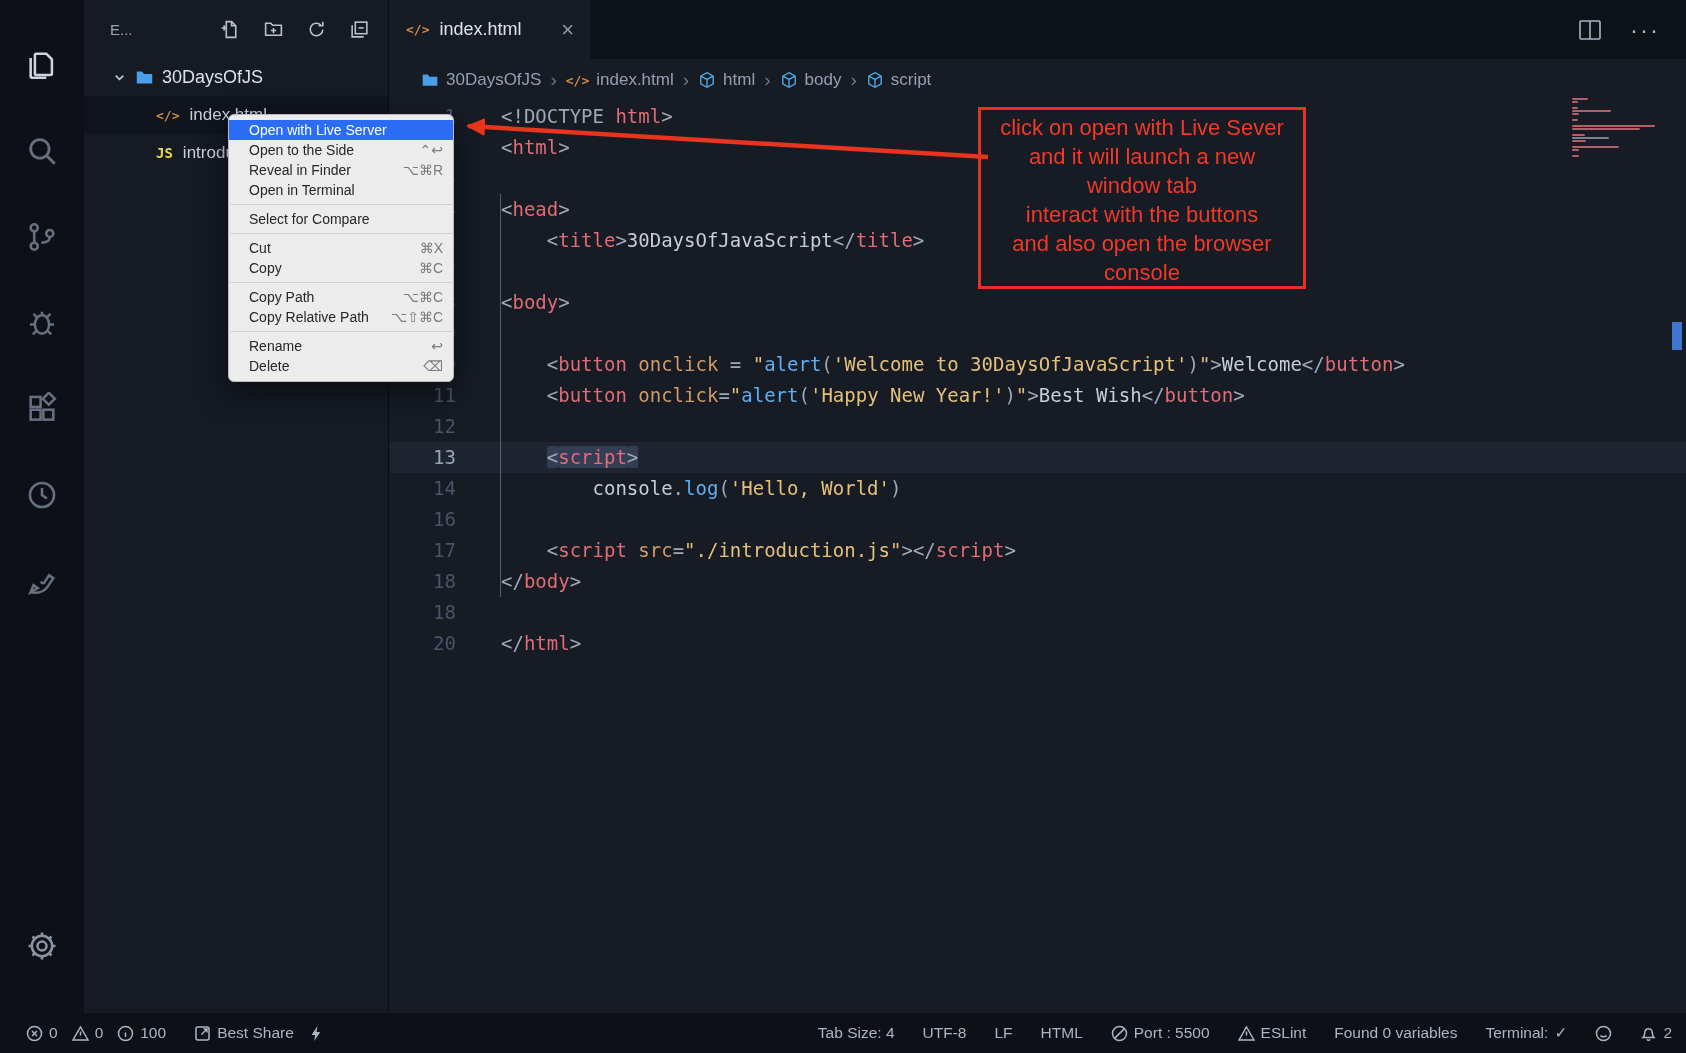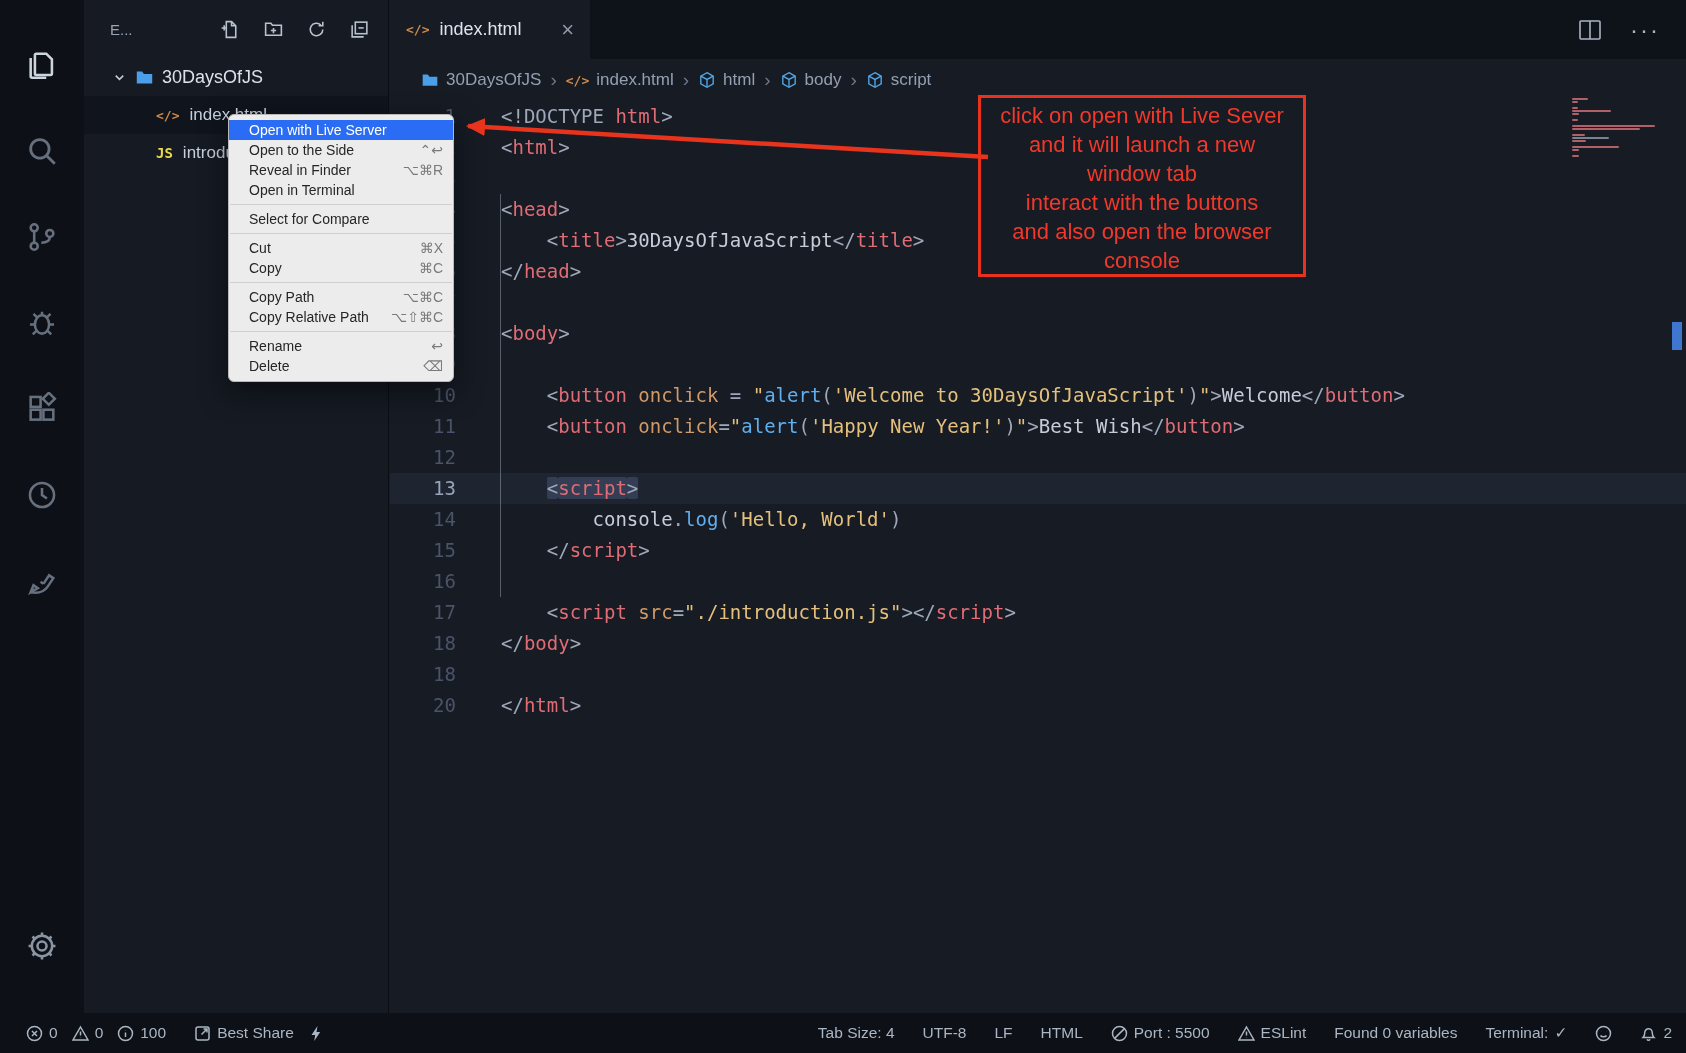--- a/index.html
+++ b/index.html
@@ -65,21 +65,21 @@
     background:#ececec; border:1px solid #b9b9b9; border-radius:6px; padding:5px 0;
     box-shadow:0 10px 28px rgba(0,0,0,.5); font-size:14px; color:#262626; }
   .menu-item { height:20px; display:flex; align-items:center; padding:0 10px 0 20px; cursor:pointer; }
   .menu-item.selected { background:#2a6df4; color:#ffffff; }
   .mi-label { flex:1; white-space:nowrap; }
   .mi-key { color:#7a7a7a; white-space:nowrap; }
   .menu-item.selected .mi-key { color:#dfe8ff; }
   .menu-sep { height:1px; background:#cfcfcf; margin:4px 1px; }
 
   
-  .annotation-box { position:absolute; left:978px; top:95px; width:328px; height:182px; z-index:30;
+  .annotation-box { position:absolute; left:978px; top:107px; width:328px; height:182px; z-index:30;
     border:3px solid #e8321f; color:#f0392b; font-size:22px; line-height:29px; text-align:center;
     white-space:pre-line; padding-top:3px; }
   .arrow-svg { position:absolute; left:0; top:0; z-index:50; pointer-events:none; }
 
   
   .sb-left { display:flex; align-items:center; gap:14px; padding-left:26px; }
   .sb-right { position:absolute; right:14px; display:flex; align-items:center; gap:28px; }
   .sb-item { display:flex; align-items:center; gap:6px; cursor:pointer; white-space:nowrap; }
   .sb-item svg { width:17px; height:17px; }
   .sb-check { color:#aab6c3; }
@@ -273,30 +273,28 @@
     </span>
   </div>
 
   <div class="code-area">
     <div>
         <div class="code-line"><span class="line-num">1</span><span class="line-code"><span style="color: rgb(159, 168, 184);">&lt;!DOCTYPE </span><span style="color: rgb(224, 108, 117);">html</span><span style="color: rgb(159, 168, 184);">&gt;</span></span></div>
         <div class="code-line"><span class="line-num">2</span><span class="line-code"><span style="color: rgb(159, 168, 184);">&lt;</span><span style="color: rgb(224, 108, 117);">html</span><span style="color: rgb(159, 168, 184);">&gt;</span></span></div>
         <div class="code-line"><span class="line-num">3</span><span class="line-code"></span></div>
         <div class="code-line"><span class="line-num">4</span><span class="line-code"><span style="color: rgb(159, 168, 184);">&lt;</span><span style="color: rgb(224, 108, 117);">head</span><span style="color: rgb(159, 168, 184);">&gt;</span></span></div>
         <div class="code-line"><span class="line-num">5</span><span class="line-code"><span style="color: rgb(159, 168, 184);">    &lt;</span><span style="color: rgb(224, 108, 117);">title</span><span style="color: rgb(159, 168, 184);">&gt;</span><span style="color: rgb(199, 205, 216);">30DaysOfJavaScript</span><span style="color: rgb(159, 168, 184);">&lt;/</span><span style="color: rgb(224, 108, 117);">title</span><span style="color: rgb(159, 168, 184);">&gt;</span></span></div>
-        <div class="code-line"><span class="line-num">6</span><span class="line-code"><span style="color: rgb(159, 168, 184);">&lt;/</span><span style="color: rgb(224, 108, 117);">head</span><span style="color: rgb(159, 168, 184);">&gt;</span></span></div>
         <div class="code-line"><span class="line-num">7</span><span class="line-code"></span></div>
         <div class="code-line"><span class="line-num">8</span><span class="line-code"><span style="color: rgb(159, 168, 184);">&lt;</span><span style="color: rgb(224, 108, 117);">body</span><span style="color: rgb(159, 168, 184);">&gt;</span></span></div>
         <div class="code-line"><span class="line-num">9</span><span class="line-code"></span></div>
         <div class="code-line"><span class="line-num">10</span><span class="line-code"><span style="color: rgb(159, 168, 184);">    &lt;</span><span style="color: rgb(224, 108, 117);">button</span><span style="color: rgb(159, 168, 184);"> </span><span style="color: rgb(209, 154, 102);">onclick</span><span style="color: rgb(159, 168, 184);"> = </span><span style="color: rgb(229, 192, 123);">"</span><span style="color: rgb(97, 175, 239);">alert</span><span style="color: rgb(159, 168, 184);">(</span><span style="color: rgb(229, 192, 123);">'Welcome to 30DaysOfJavaScript'</span><span style="color: rgb(159, 168, 184);">)</span><span style="color: rgb(229, 192, 123);">"</span><span style="color: rgb(159, 168, 184);">&gt;</span><span style="color: rgb(199, 205, 216);">Welcome</span><span style="color: rgb(159, 168, 184);">&lt;/</span><span style="color: rgb(224, 108, 117);">button</span><span style="color: rgb(159, 168, 184);">&gt;</span></span></div>
         <div class="code-line"><span class="line-num">11</span><span class="line-code"><span style="color: rgb(159, 168, 184);">    &lt;</span><span style="color: rgb(224, 108, 117);">button</span><span style="color: rgb(159, 168, 184);"> </span><span style="color: rgb(209, 154, 102);">onclick</span><span style="color: rgb(159, 168, 184);">=</span><span style="color: rgb(229, 192, 123);">"</span><span style="color: rgb(97, 175, 239);">alert</span><span style="color: rgb(159, 168, 184);">(</span><span style="color: rgb(229, 192, 123);">'Happy New Year!'</span><span style="color: rgb(159, 168, 184);">)</span><span style="color: rgb(229, 192, 123);">"</span><span style="color: rgb(159, 168, 184);">&gt;</span><span style="color: rgb(199, 205, 216);">Best Wish</span><span style="color: rgb(159, 168, 184);">&lt;/</span><span style="color: rgb(224, 108, 117);">button</span><span style="color: rgb(159, 168, 184);">&gt;</span></span></div>
         <div class="code-line"><span class="line-num">12</span><span class="line-code"></span></div>
         <div class="code-line active"><span class="line-num">13</span><span class="line-code"><span style="color: rgb(159, 168, 184);">    </span><span class="boxed" style="color: rgb(159, 168, 184);">&lt;</span><span class="boxed" style="color: rgb(224, 108, 117);">script</span><span class="boxed" style="color: rgb(159, 168, 184);">&gt;</span></span></div>
         <div class="code-line"><span class="line-num">14</span><span class="line-code"><span style="color: rgb(159, 168, 184);">        </span><span style="color: rgb(199, 205, 216);">console</span><span style="color: rgb(159, 168, 184);">.</span><span style="color: rgb(97, 175, 239);">log</span><span style="color: rgb(159, 168, 184);">(</span><span style="color: rgb(229, 192, 123);">'Hello, World'</span><span style="color: rgb(159, 168, 184);">)</span></span></div>
-        <div class="code-line"><span class="line-num">15</span><span class="line-code"><span style="color: rgb(159, 168, 184);">    &lt;/</span><span style="color: rgb(224, 108, 117);">script</span><span style="color: rgb(159, 168, 184);">&gt;</span></span></div>
         <div class="code-line"><span class="line-num">16</span><span class="line-code"></span></div>
         <div class="code-line"><span class="line-num">17</span><span class="line-code"><span style="color: rgb(159, 168, 184);">    &lt;</span><span style="color: rgb(224, 108, 117);">script</span><span style="color: rgb(159, 168, 184);"> </span><span style="color: rgb(209, 154, 102);">src</span><span style="color: rgb(159, 168, 184);">=</span><span style="color: rgb(229, 192, 123);">"</span><span class="underline" style="color: rgb(229, 192, 123);">./introduction.js</span><span style="color: rgb(229, 192, 123);">"</span><span style="color: rgb(159, 168, 184);">&gt;</span><span style="color: rgb(159, 168, 184);">&lt;/</span><span style="color: rgb(224, 108, 117);">script</span><span style="color: rgb(159, 168, 184);">&gt;</span></span></div>
         <div class="code-line"><span class="line-num">18</span><span class="line-code"><span style="color: rgb(159, 168, 184);">&lt;/</span><span style="color: rgb(224, 108, 117);">body</span><span style="color: rgb(159, 168, 184);">&gt;</span></span></div>
         <div class="code-line"><span class="line-num">18</span><span class="line-code"></span></div>
         <div class="code-line"><span class="line-num">20</span><span class="line-code"><span style="color: rgb(159, 168, 184);">&lt;/</span><span style="color: rgb(224, 108, 117);">html</span><span style="color: rgb(159, 168, 184);">&gt;</span></span></div>
       </div>
     <div class="indent-guide"></div>
   </div>
 
   <div class="minimap">

